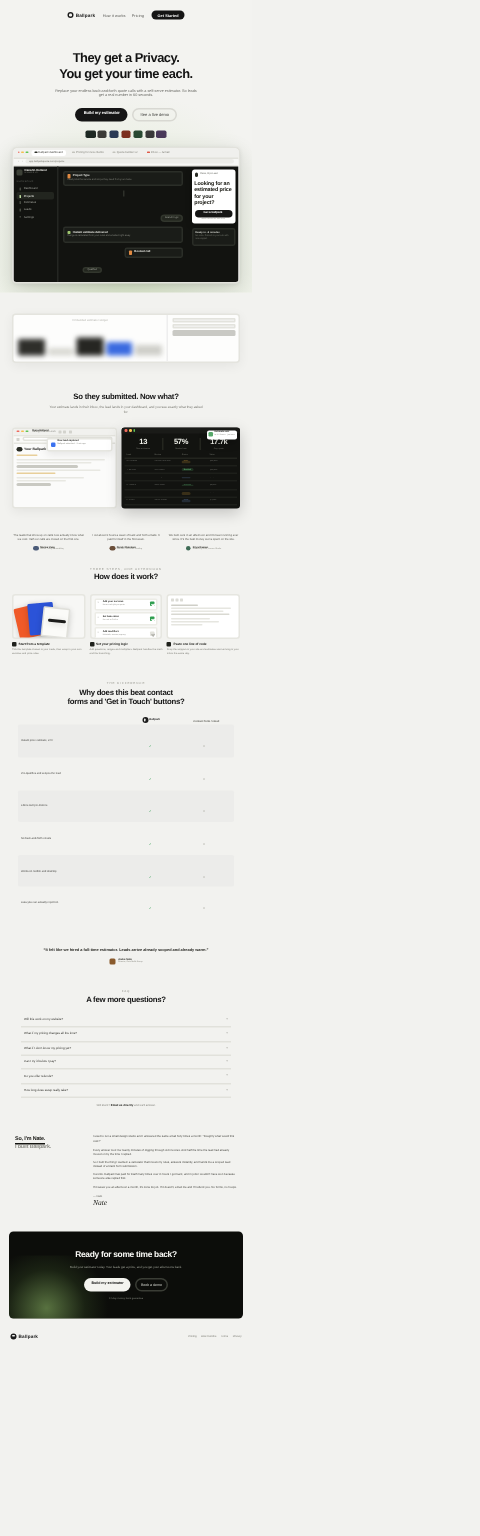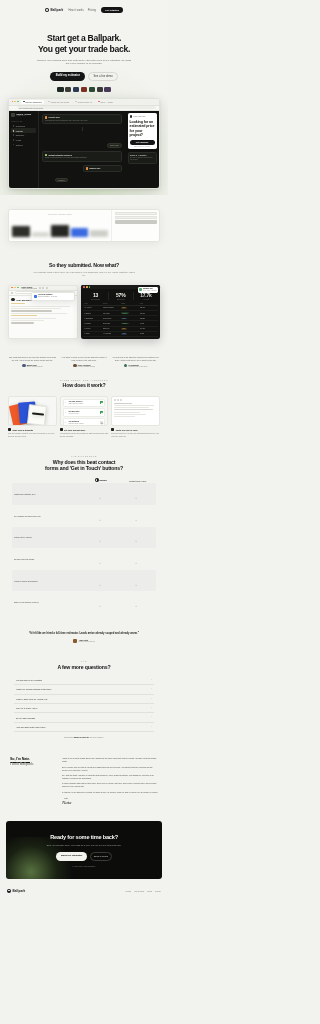--- a/index.html
+++ b/index.html
@@ -292,22 +292,22 @@
       </div>
       <div class="nav-links">
         <a class="nav-link">How it works</a>
         <a class="nav-link">Pricing</a>
       </div>
       <div class="nav-cta">Get Started</div>
     </nav>
 
     <div class="hero-inner">
       <h1 class="hero-title">
-        <span>Start get a Ballpark.</span><br>
-        <span>You get your trade back.</span>
+        <span>They get a Privacy.</span><br>
+        <span>You get your time each.</span>
       </h1>
       <p class="hero-sub">Replace your endless back-and-forth quote calls with a self-serve estimator. So leads get a real number in 60 seconds.</p>
       <div class="hero-btns">
         <div class="btn-dark">Build my estimator</div>
         <div class="btn-ghost">See a live demo</div>
       </div>
       <div class="logos" id="logo-row">
           <span class="logo-chip" style="background: rgb(31, 42, 36);"></span>
           <span class="logo-chip" style="background: rgb(60, 60, 56);"></span>
           <span class="logo-chip" style="background: rgb(43, 58, 85);"></span>

